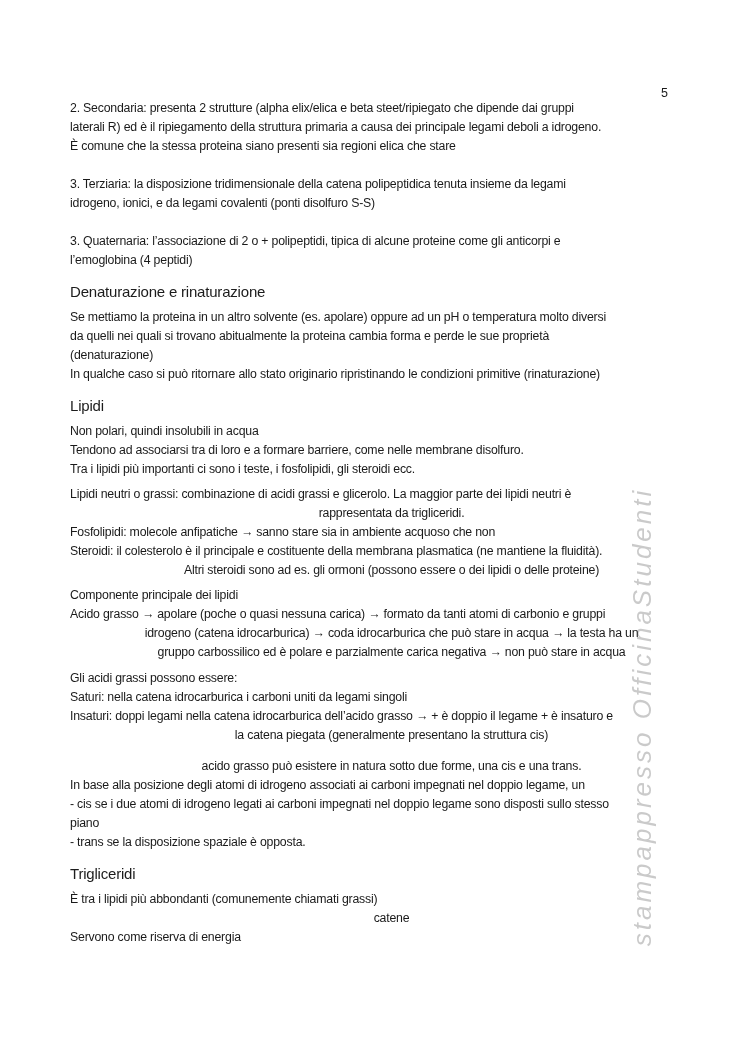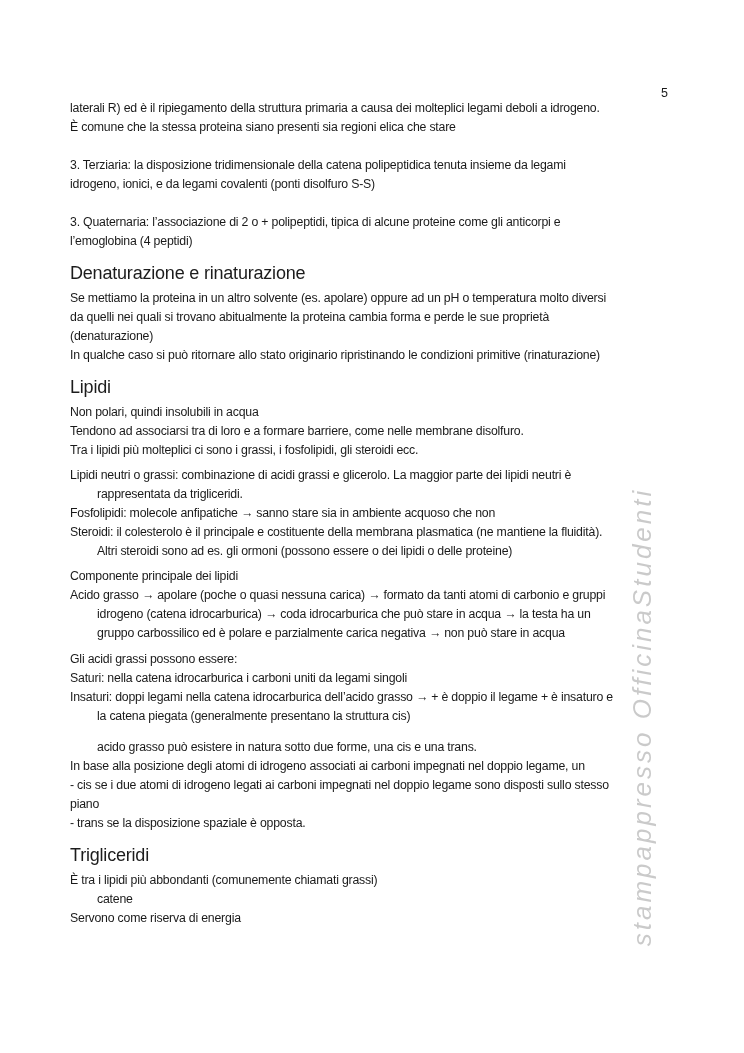--- a/index.html
+++ b/index.html
@@ -28,23 +28,23 @@
     width: 616px;
     z-index: 1;
   }
   .ln {
     font-size: 12.3px;
     line-height: 19px;
     letter-spacing: -0.2px;
     white-space: pre;
     color: #1a1a1a;
   }
-  .ln.ind { padding-left: 27px; }
+  .ln.ind { padding-left: 27px; text-align: center; }
   .hd {
-    font-size: 18px;
+    font-size: 15px;
     line-height: 24px;
     margin: 10px 0 4px 0;
     letter-spacing: -0.2px;
     font-weight: 400;
     color: #1c1c1c;
     white-space: pre;
   }
   .sp { width: 100%; }
   .watermark {
     position: absolute;
@@ -61,37 +61,38 @@
 </style>
 </head>
 <body>
 
 <div class="page">
   <div class="watermark">stampappresso OfficinaStudenti</div>
 
   <div class="page-number">5</div>
 
   <div class="doc">
-      <div class="ln">laterali R) ed è il ripiegamento della struttura primaria a causa dei molteplici legami deboli a idrogeno.</div>
+      <div class="ln">2. Secondaria: presenta 2 strutture (alpha elix/elica e beta steet/ripiegato che dipende dai gruppi</div>
+      <div class="ln">laterali R) ed è il ripiegamento della struttura primaria a causa dei principale legami deboli a idrogeno.</div>
       <div class="ln">È comune che la stessa proteina siano presenti sia regioni elica che stare</div>
       <div class="sp" style="height: 19px;"></div>
       <div class="ln">3. Terziaria: la disposizione tridimensionale della catena polipeptidica tenuta insieme da legami</div>
       <div class="ln">idrogeno, ionici, e da legami covalenti (ponti disolfuro S-S)</div>
       <div class="sp" style="height: 19px;"></div>
       <div class="ln">3. Quaternaria: l’associazione di 2 o + polipeptidi, tipica di alcune proteine come gli anticorpi e</div>
       <div class="ln">l’emoglobina (4 peptidi)</div>
       <div class="hd">Denaturazione e rinaturazione</div>
       <div class="ln">Se mettiamo la proteina in un altro solvente (es. apolare) oppure ad un pH o temperatura molto diversi</div>
       <div class="ln">da quelli nei quali si trovano abitualmente la proteina cambia forma e perde le sue proprietà</div>
       <div class="ln">(denaturazione)</div>
       <div class="ln">In qualche caso si può ritornare allo stato originario ripristinando le condizioni primitive (rinaturazione)</div>
       <div class="hd">Lipidi</div>
       <div class="ln">Non polari, quindi insolubili in acqua</div>
       <div class="ln">Tendono ad associarsi tra di loro e a formare barriere, come nelle membrane disolfuro.</div>
-      <div class="ln">Tra i lipidi più molteplici ci sono i grassi, i fosfolipidi, gli steroidi ecc.</div>
+      <div class="ln">Tra i lipidi più importanti ci sono i teste, i fosfolipidi, gli steroidi ecc.</div>
       <div class="sp" style="height: 6px;"></div>
       <div class="ln">Lipidi neutri o grassi: combinazione di acidi grassi e glicerolo. La maggior parte dei lipidi neutri è</div>
       <div class="ln ind">rappresentata da trigliceridi.</div>
       <div class="ln">Fosfolipidi: molecole anfipatiche → sanno stare sia in ambiente acquoso che non</div>
       <div class="ln">Steroidi: il colesterolo è il principale e costituente della membrana plasmatica (ne mantiene la fluidità).</div>
       <div class="ln ind">Altri steroidi sono ad es. gli ormoni (possono essere o dei lipidi o delle proteine)</div>
       <div class="sp" style="height: 6px;"></div>
       <div class="ln">Componente principale dei lipidi</div>
       <div class="ln">Acido grasso → apolare (poche o quasi nessuna carica) → formato da tanti atomi di carbonio e gruppi</div>
       <div class="ln ind">idrogeno (catena idrocarburica) → coda idrocarburica che può stare in acqua → la testa ha un</div>

